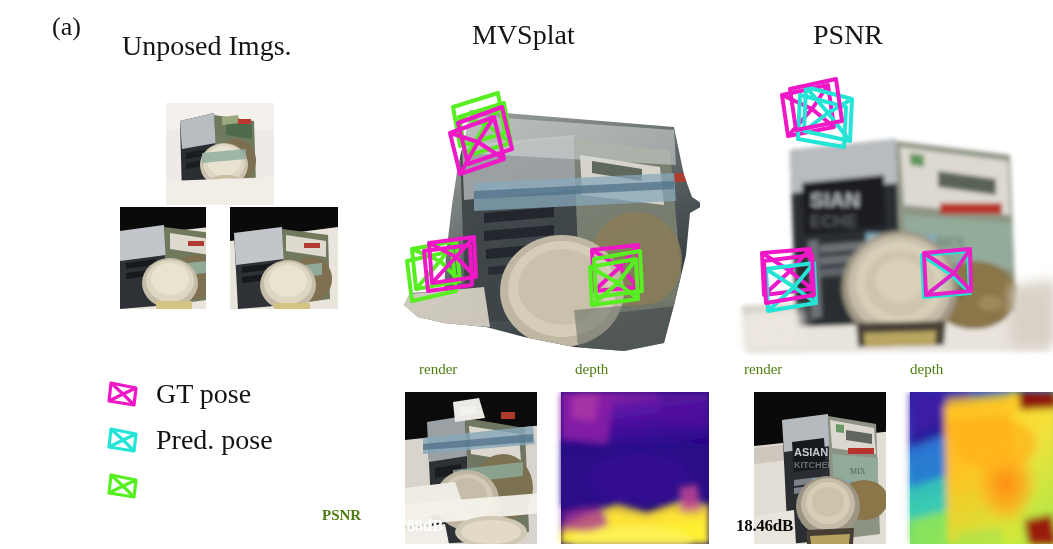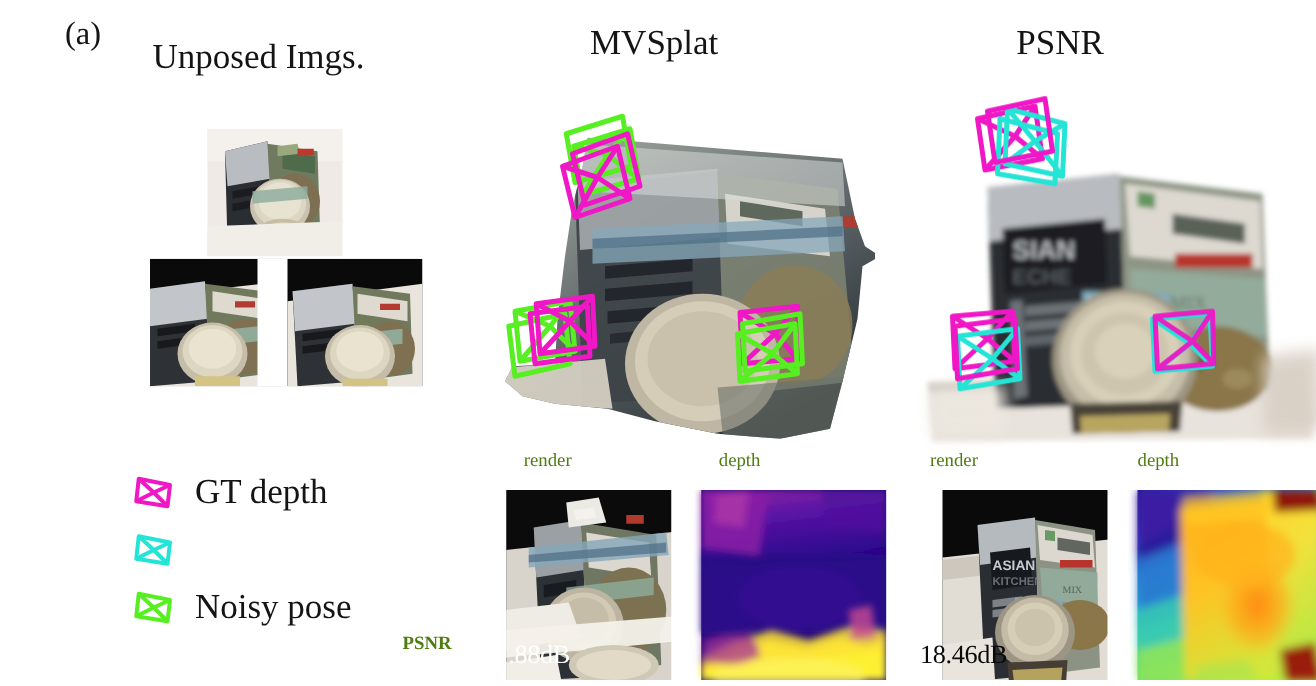--- a/index.html
+++ b/index.html
@@ -2,21 +2,21 @@
 <html><head>
 <meta charset="utf-8">
 <style>
   html,body{margin:0;padding:0;background:#ffffff;}
   body{width:1053px;height:549px;position:relative;overflow:hidden;
        font-family:"Liberation Serif","DejaVu Serif",serif;color:#111;}
   .abs{position:absolute;}
   .lbl{font-size:28px;line-height:1;white-space:nowrap;color:#141414;}
   .lbl-sm{font-size:15px;line-height:1;white-space:nowrap;color:#4d7c0f;}
   .panel{position:absolute;overflow:hidden;background:#fff;padding-left:24px;}
-  .psnr{position:absolute;font-weight:normal;font-size:21px;letter-spacing:-0.3px;
+  .psnr{position:absolute;font-weight:bold;font-size:17px;letter-spacing:-0.3px;
         font-family:"Liberation Serif","DejaVu Serif",serif;white-space:nowrap;}
   .psnr-white{color:#ffffff;}
   .psnr-black{color:#0a0a0a;text-align:center;}
   .legend-row{position:absolute;display:flex;align-items:center;gap:13px;}
   svg{display:block;overflow:visible;}
 </style>
 </head>
 <body>
 
 <div class="abs lbl" style="left:52px;top:14px;font-size:26px;">(a)</div>
@@ -92,46 +92,46 @@
 <div class="legend-row" style="left:103px;top:378px;">
   <span>
     <svg width="40" height="32" viewBox="0 0 40 32">
       <g fill="none" stroke="#ef17c6" stroke-width="3.2" stroke-linejoin="round">
         <path d="M8 5 L33 10 L31 27 L6 23 Z"></path>
         <path d="M8 5 L20 16 L6 23"></path>
         <path d="M33 10 L20 16 L31 27"></path>
       </g>
     </svg>
   </span>
-  <span class="lbl">GT depth</span>
+  <span class="lbl">GT pose</span>
 </div>
 
 <div class="legend-row" style="left:103px;top:424px;">
   <span>
     <svg width="40" height="32" viewBox="0 0 40 32">
       <g fill="none" stroke="#24e4d6" stroke-width="3.2" stroke-linejoin="round">
         <path d="M8 5 L33 10 L31 27 L6 23 Z"></path>
         <path d="M8 5 L20 16 L6 23"></path>
         <path d="M33 10 L20 16 L31 27"></path>
       </g>
     </svg>
   </span>
+  <span class="lbl">Pred. pose</span>
 </div>
 
 <div class="legend-row" style="left:103px;top:470px;">
   <span>
     <svg width="40" height="32" viewBox="0 0 40 32">
       <g fill="none" stroke="#57ee22" stroke-width="3.2" stroke-linejoin="round">
         <path d="M8 5 L33 10 L31 27 L6 23 Z"></path>
         <path d="M8 5 L20 16 L6 23"></path>
         <path d="M33 10 L20 16 L31 27"></path>
       </g>
     </svg>
   </span>
-  <span class="lbl">Noisy pose</span>
 </div>
 
 <div class="panel" style="left:350px;top:55px;width:340px;height:305px;">
   <svg width="340" height="305" viewBox="0 0 340 305">
     <defs>
       <clipPath id="mvsBlob">
         <path d="M92 78 L96 55 L300 72 L310 120 L318 142 L330 150 L316 158 L312 200
                  L300 250 L290 288 L250 296 L200 292 L150 282 L112 272 L70 268
                  L44 262 L30 250 L36 238 L70 236 L72 200 L78 150 L84 110 Z"></path>
       </clipPath>

